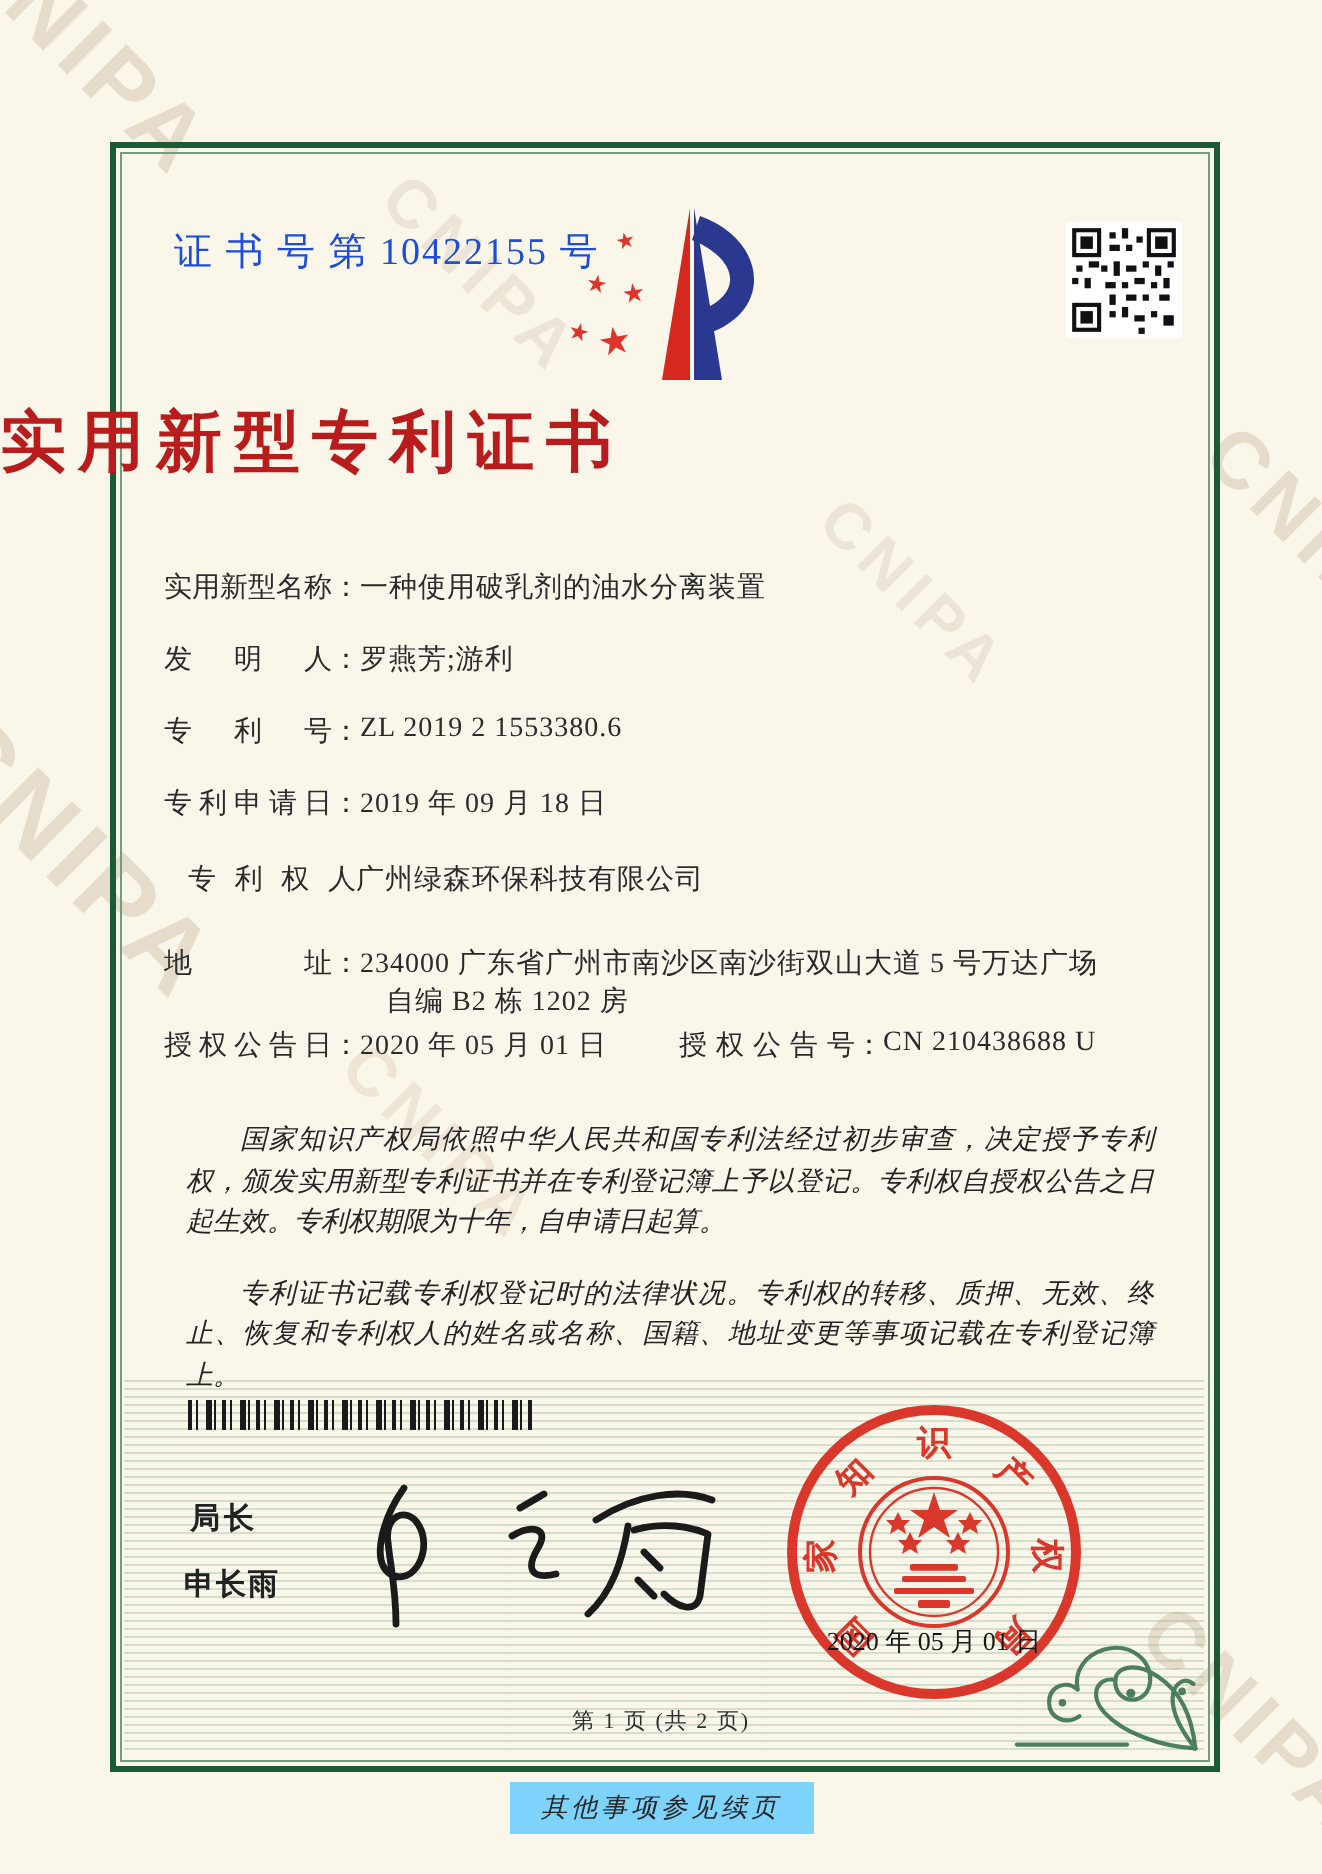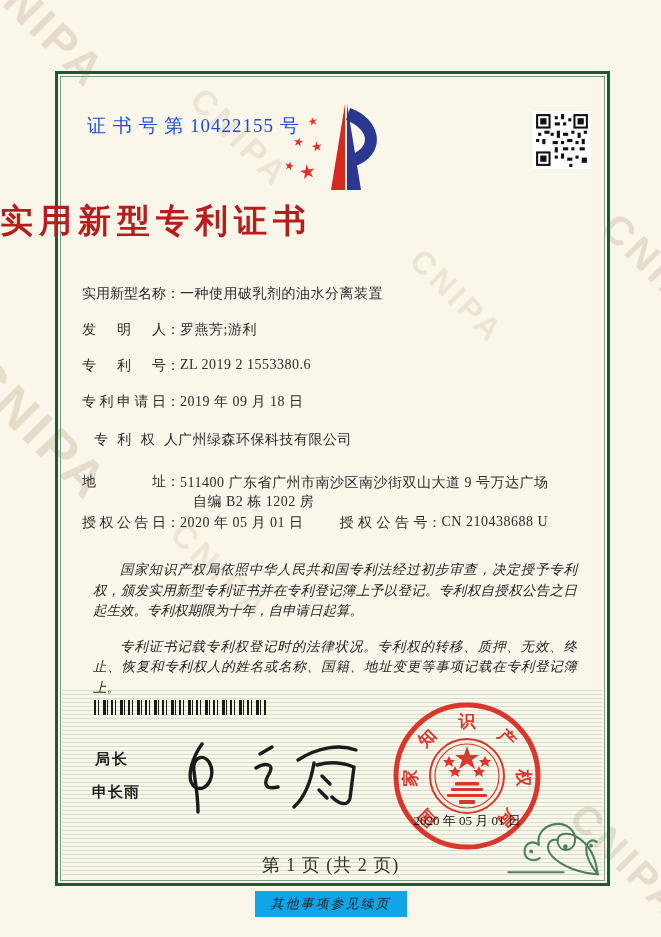--- a/index.html
+++ b/index.html
@@ -67,24 +67,24 @@
   .director-title{position:absolute;left:95px;top:750px;font-size:15px;font-weight:600;
       color:#222;font-family:"Liberation Sans","DejaVu Sans",sans-serif;letter-spacing:2px;}
   .director-name{position:absolute;left:92px;top:783px;font-size:15px;font-weight:600;
       color:#222;font-family:Liberation Sans, sans-serif;letter-spacing:1px;}
 
   .signature{position:absolute;left:172px;top:732px;width:195px;height:92px;}
 
   .seal{position:absolute;left:385px;top:698px;width:164px;height:164px;}
 
   .pageinfo{position:absolute;left:0;top:853px;width:661px;text-align:center;
-            font-size:18px;color:#2e2e2e;letter-spacing:1px;}
+            font-size:11px;color:#2e2e2e;letter-spacing:1px;}
 
   .contnote{position:absolute;left:50%;top:891px;transform:translateX(-50%);
-            background:#0ea5e9;padding:4px 16px;font-size:13px;font-style:italic;
+            background:#7dd3fc;padding:4px 16px;font-size:13px;font-style:italic;
             color:#262626;letter-spacing:2px;white-space:nowrap;}
 </style>
 </head>
 <body>
 
 <div id="page">
 
   <div class="wm wm1">CNIPA</div>
   <div class="wm wm2">CNIPA</div>
   <div class="wm wm3">CNIPA</div>
@@ -177,21 +177,21 @@
     <div class="row row-filing">
       <span class="flabel">专利申请日</span><span class="fcolon">：</span><span class="fvalue">2019 年 09 月 18 日</span>
     </div>
     <div class="row row-patentee">
       <span class="flabel">专利权人</span><span class="fcolon"></span><span class="fvalue">广州绿森环保科技有限公司</span>
     </div>
     <div class="row row-address">
       <span class="flabel">地址</span>
         <span class="fcolon">：</span>
       <span class="addr-val">
-        <div>511400 广东省广州市南沙区南沙街双山大道 9 号万达广场</div>
+        <div>234000 广东省广州市南沙区南沙街双山大道 5 号万达广场</div>
         <div class="addr-l2">自编 B2 栋 1202 房</div>
       </span>
     </div>
     <div class="row row-grant">
       <span class="flabel">授权公告日</span><span class="fcolon">：</span><span class="fvalue">2020 年 05 月 01 日</span><span class="flabel2">授权公告号</span><span class="fcolon">：</span><span class="fvalue">CN 210438688 U</span>
     </div>
 
     <div class="body-text">
       <p>国家知识产权局依照中华人民共和国专利法经过初步审查，决定授予专利权，颁发实用新型专利证书并在专利登记簿上予以登记。专利权自授权公告之日起生效。专利权期限为十年，自申请日起算。</p>
       <p>专利证书记载专利权登记时的法律状况。专利权的转移、质押、无效、终止、恢复和专利权人的姓名或名称、国籍、地址变更等事项记载在专利登记簿上。</p>

